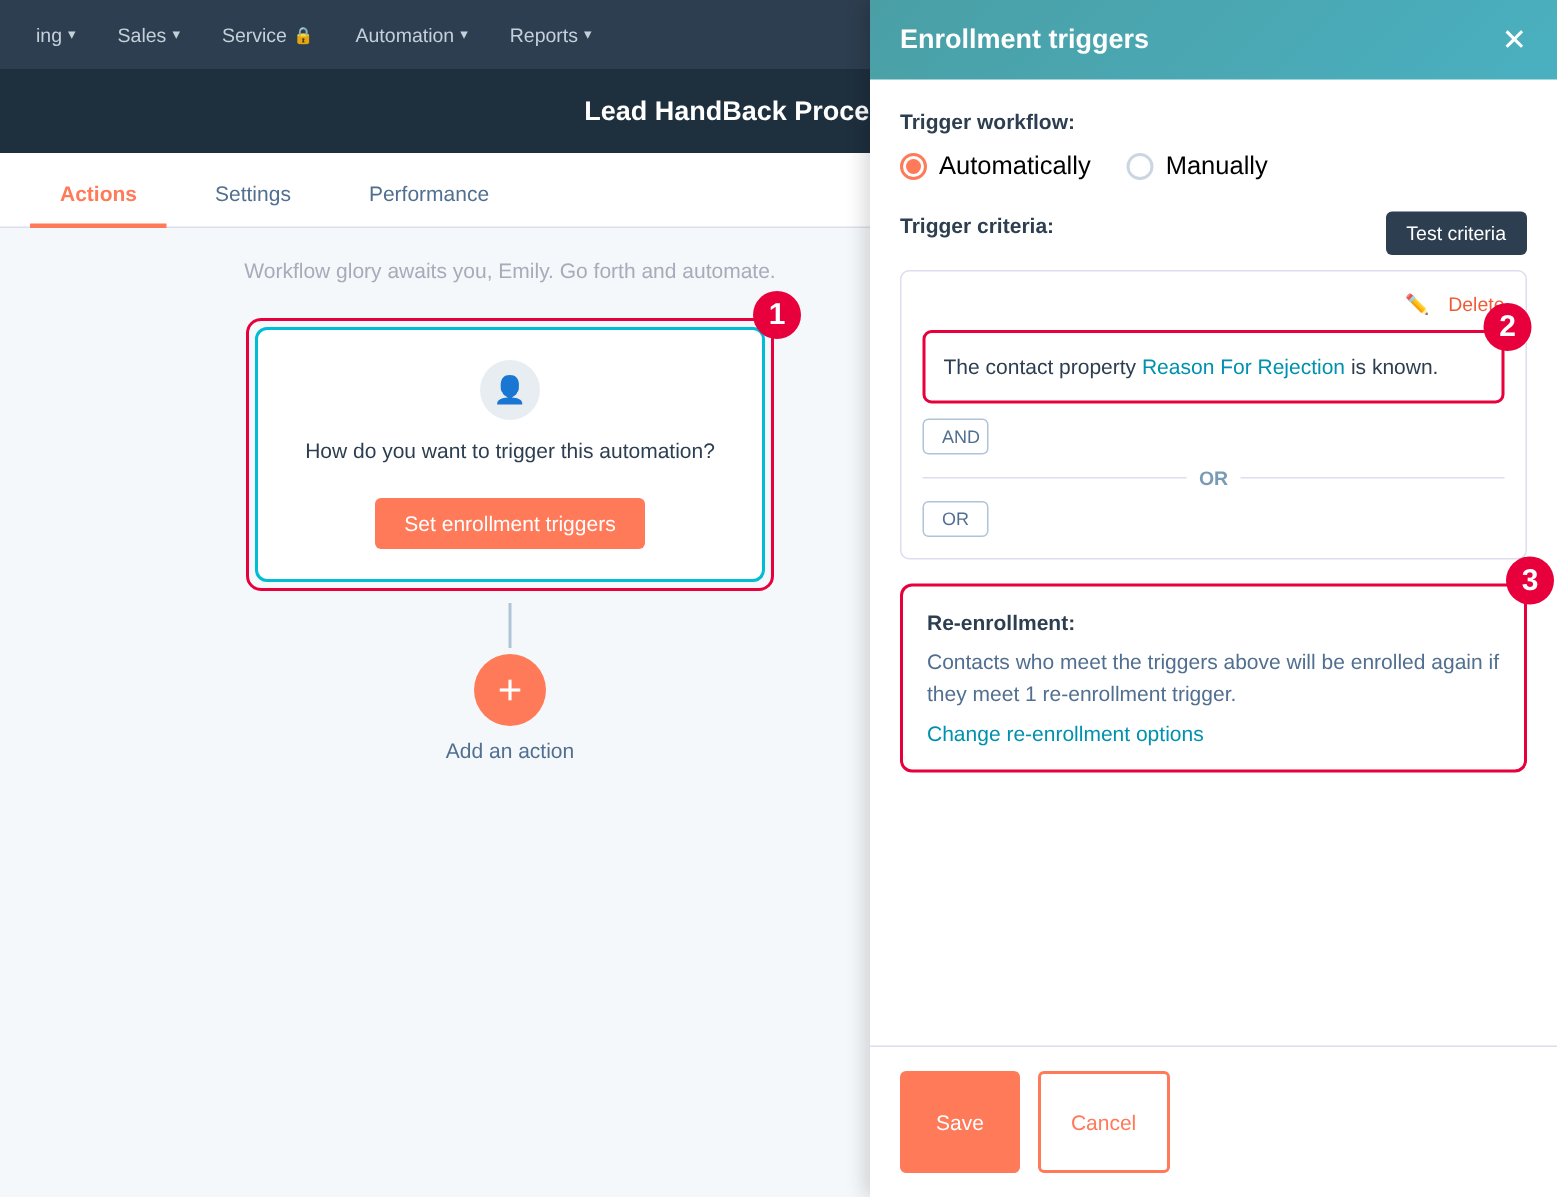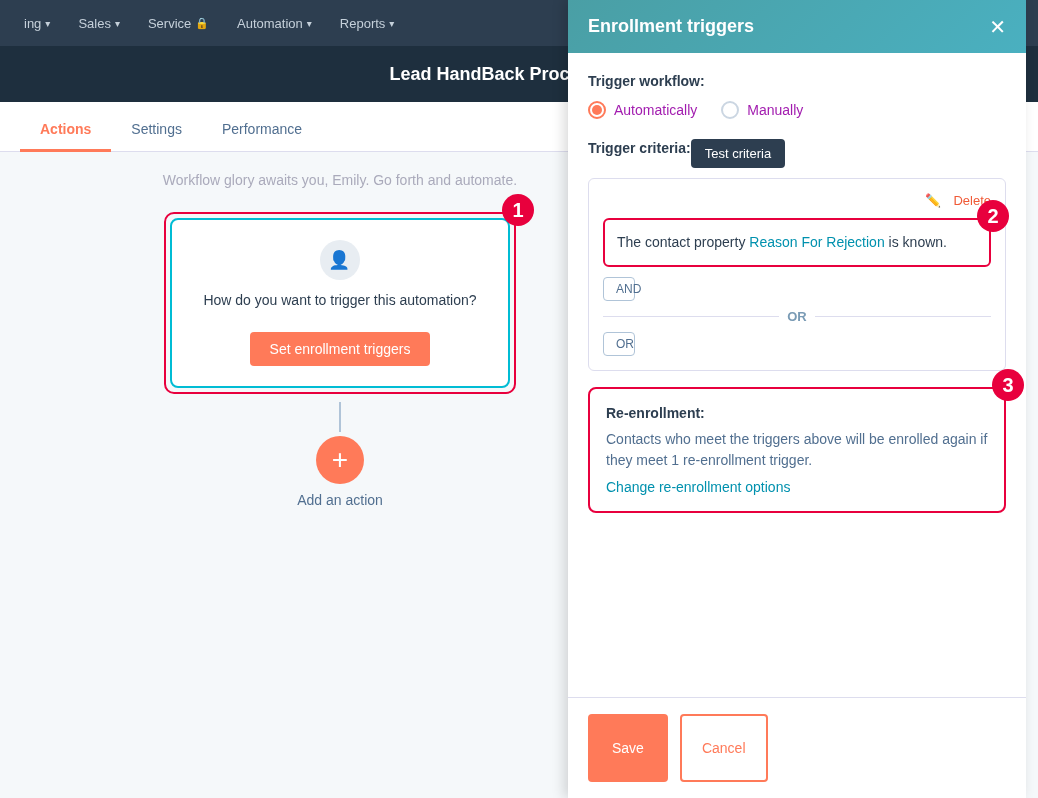--- a/index.html
+++ b/index.html
@@ -49,20 +49,21 @@
     }
 
     
     .tabs-bar {
       background: white;
       border-bottom: 1px solid #dde;
       display: flex;
       padding: 0 20px;
       height: 50px;
       align-items: flex-end;
+      gap: 12px;
     }
     .tab {
       padding: 12px 20px;
       font-size: 14px;
       color: #516f90;
       cursor: pointer;
       border-bottom: 3px solid transparent;
       margin-bottom: -1px;
     }
     .tab.active {
@@ -171,21 +172,21 @@
     }
     .add-action-label {
       color: #516f90;
       font-size: 14px;
       margin-top: 8px;
     }
 
     
     .right-panel {
       position: absolute;
-      right: 12px;
+      right: 0;
       top: 0;
       width: 458px;
       height: 798px;
       background: white;
       box-shadow: -4px 0 12px rgba(0,0,0,0.15);
       display: flex;
       flex-direction: column;
       z-index: 20;
     }
     .panel-header {
@@ -248,29 +249,30 @@
     .radio-circle.selected {
       border-color: #ff7a59;
     }
     .radio-inner {
       width: 10px;
       height: 10px;
       background: #ff7a59;
       border-radius: 50%;
     }
     .radio-label {
-      color: #a21caf;
-      font-size: 14px;
+      color: #000000;
+      font-size: 17px;
       text-align: right;
     }
 
     
     .criteria-header {
       display: flex;
       align-items: center;
+      justify-content: space-between;
       margin-bottom: 10px;
     }
     .test-criteria-btn {
       background: #2d3e50;
       color: white;
       border: none;
       border-radius: 4px;
       padding: 7px 14px;
       font-size: 13px;
       cursor: pointer;
@@ -304,21 +306,21 @@
       margin: 8px 0;
     }
     .logic-btn {
       border: 1px solid #b0c4d8;
       background: white;
       color: #516f90;
       padding: 4px 12px;
       border-radius: 4px;
       font-size: 12px;
       cursor: pointer;
-      width: 32px;
+      width: 44px;
     }
     .or-divider {
       display: flex;
       align-items: center;
       gap: 8px;
       margin: 8px 0;
       color: #7a9bb5;
       font-size: 13px;
       font-weight: 600;
     }

